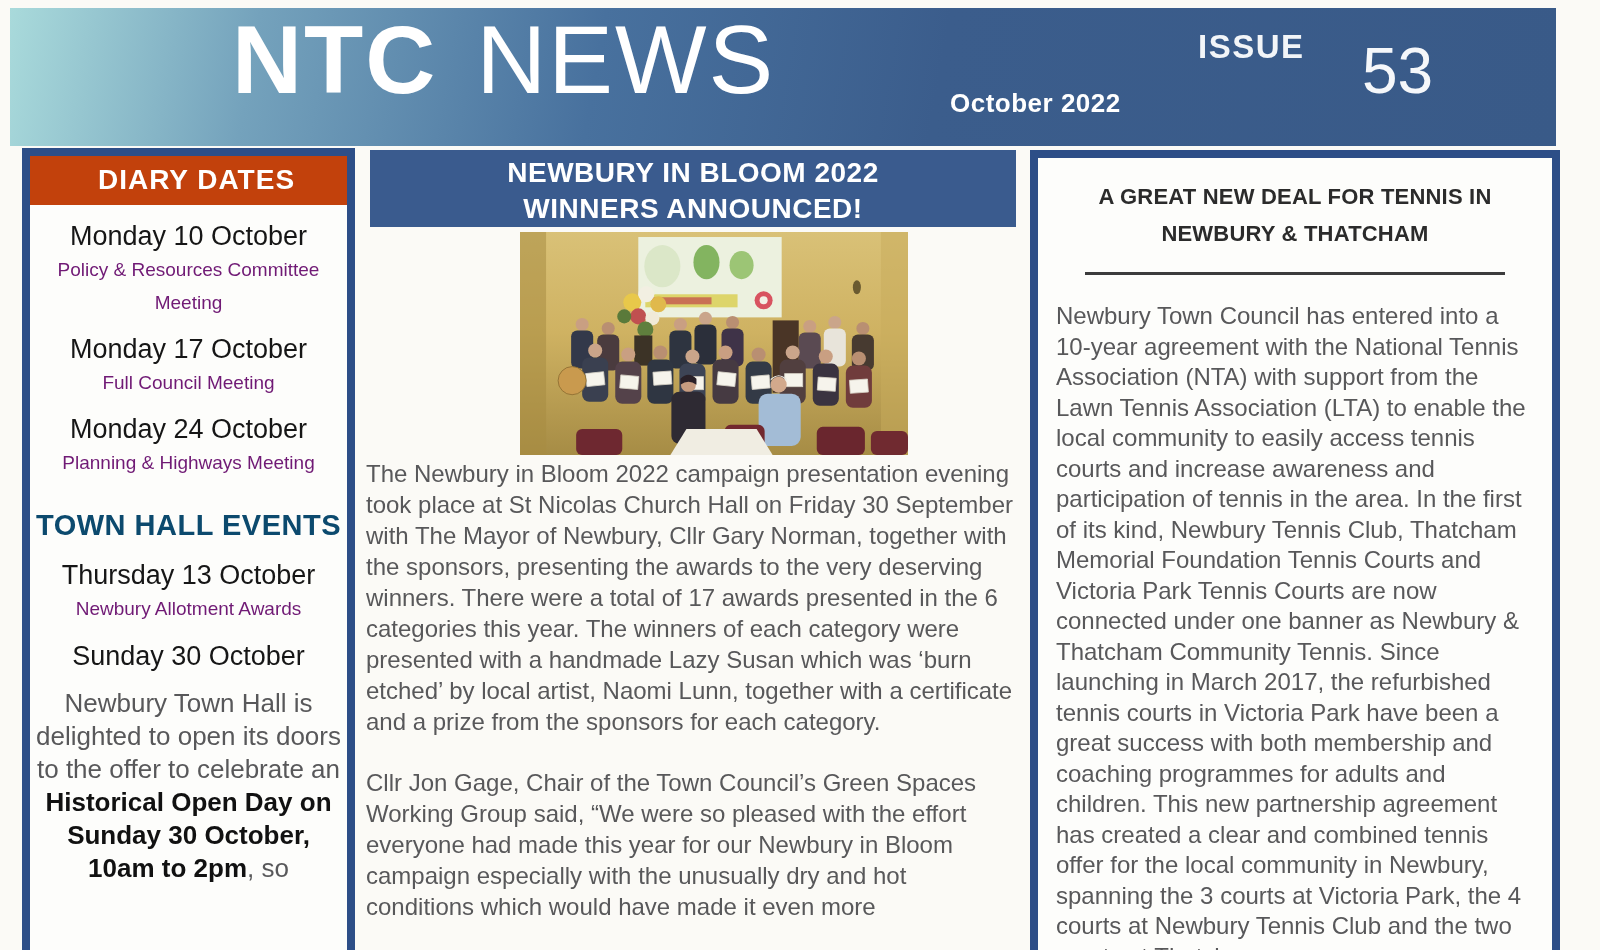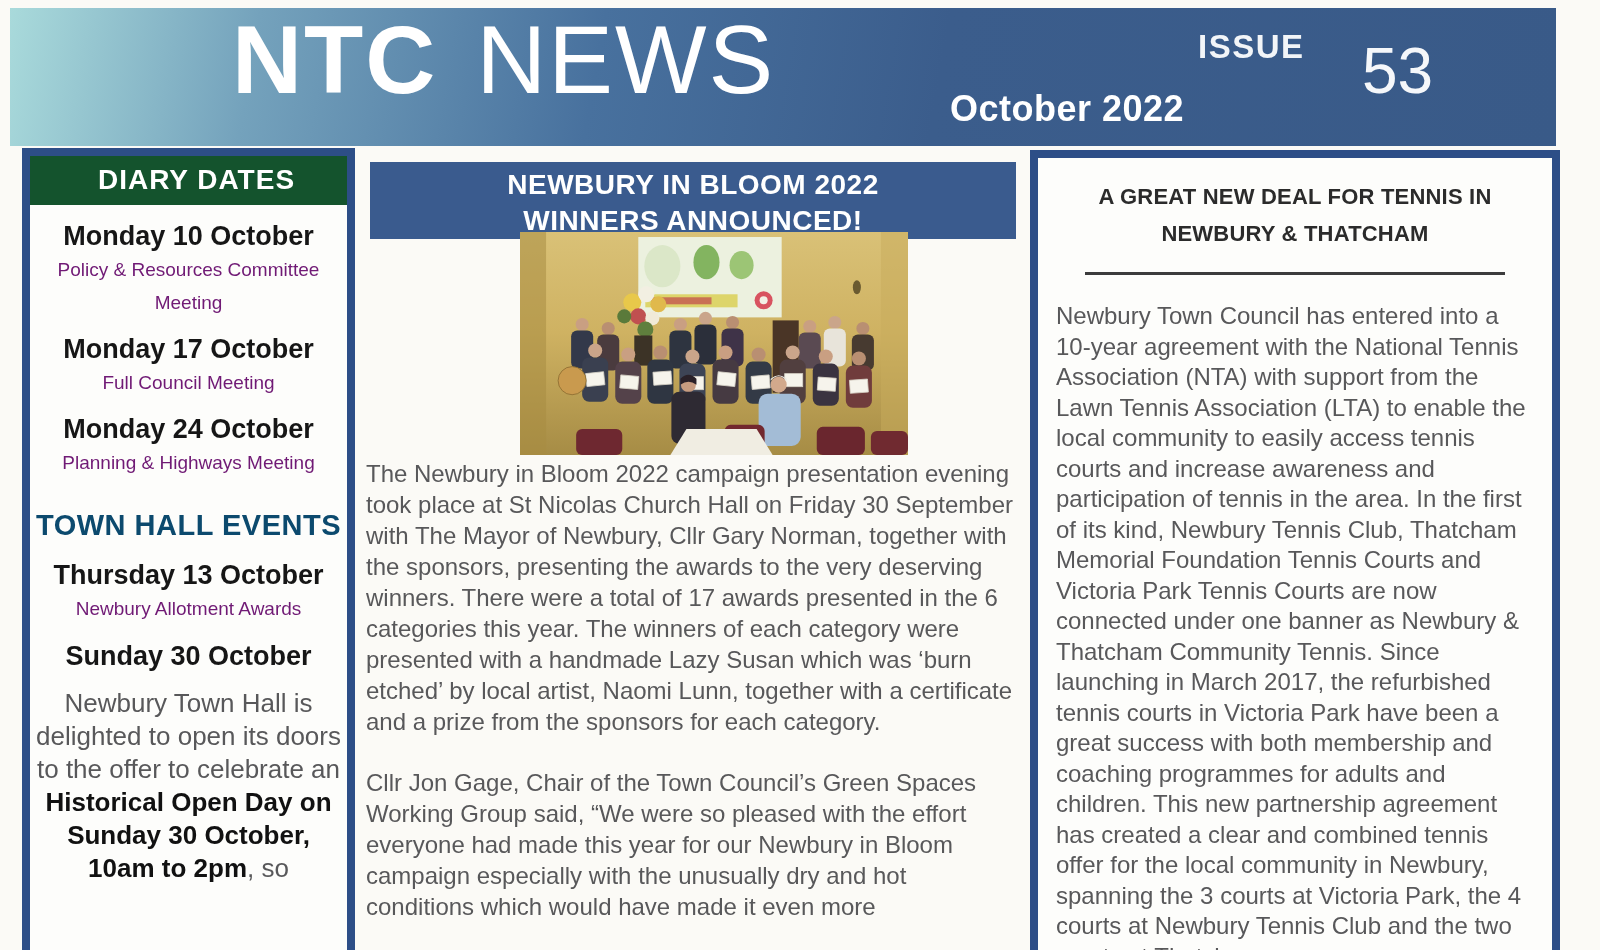--- a/index.html
+++ b/index.html
@@ -21,55 +21,55 @@
   }
   .brand{
     position:absolute;left:222px;top:-4px;
     color:#ffffff;font-size:97px;line-height:112px;letter-spacing:2px;
     white-space:nowrap;
   }
   .brand .bold{font-weight:bold;}
   .brand .light{font-weight:normal;margin-left:10px;}
   .banner-date{
     position:absolute;left:940px;top:80px;
-    color:#ffffff;font-size:36px;font-weight:bold;letter-spacing:0.5px;
+    color:#ffffff;font-size:26px;font-weight:bold;letter-spacing:0.5px;
   }
   .issue-label{
     position:absolute;left:1188px;top:20px;
     color:#f2f5f8;font-size:33px;font-weight:bold;letter-spacing:1.5px;
   }
   .issue-number{
     position:absolute;left:1352px;top:26px;
     color:#f5f7fa;font-size:64px;font-weight:normal;
   }
 
   
   .diary-col{
     position:absolute;left:22px;top:148px;width:333px;height:820px;
     border:8px solid #2d4e87;background:#fdfdfb;box-sizing:border-box;
   }
   .diary-header{
-    background:#14532d;color:#ffffff;
+    background:#c2410c;color:#ffffff;
     font-size:28px;font-weight:bold;letter-spacing:1px;
     text-align:center;padding:8px 0 9px 16px;
   }
   .diary-body{padding:14px 6px 0 6px;text-align:center;}
   .diary-entry{margin-bottom:13px;}
-  .diary-date{font-size:27px;font-weight:bold;color:#161616;line-height:34px;}
+  .diary-date{font-size:27px;font-weight:normal;color:#161616;line-height:34px;}
   .diary-event{font-size:19px;color:#701a75;line-height:33px;}
   .town-hall-header{
     font-size:29px;font-weight:bold;color:#0c4a6e;letter-spacing:0.5px;
     margin:30px 0 16px 0;
   }
   .open-day{font-size:26px;color:#58585a;line-height:33px;margin-top:14px;}
   .open-day b{color:#111111;}
 
   
   .bloom-header{
-    position:absolute;left:370px;top:162px;width:646px;height:77px;
+    position:absolute;left:370px;top:150px;width:646px;height:77px;
     background:#3a5b8e;color:#ffffff;text-align:center;
     font-size:28px;font-weight:bold;letter-spacing:0.5px;line-height:36px;
     padding-top:5px;box-sizing:border-box;
   }
   .bloom-photo{
     position:absolute;left:520px;top:232px;width:388px;height:223px;
   }
   .bloom-photo svg{display:block;width:100%;height:100%;}
   .bloom-text{
     position:absolute;left:366px;top:458px;width:655px;

